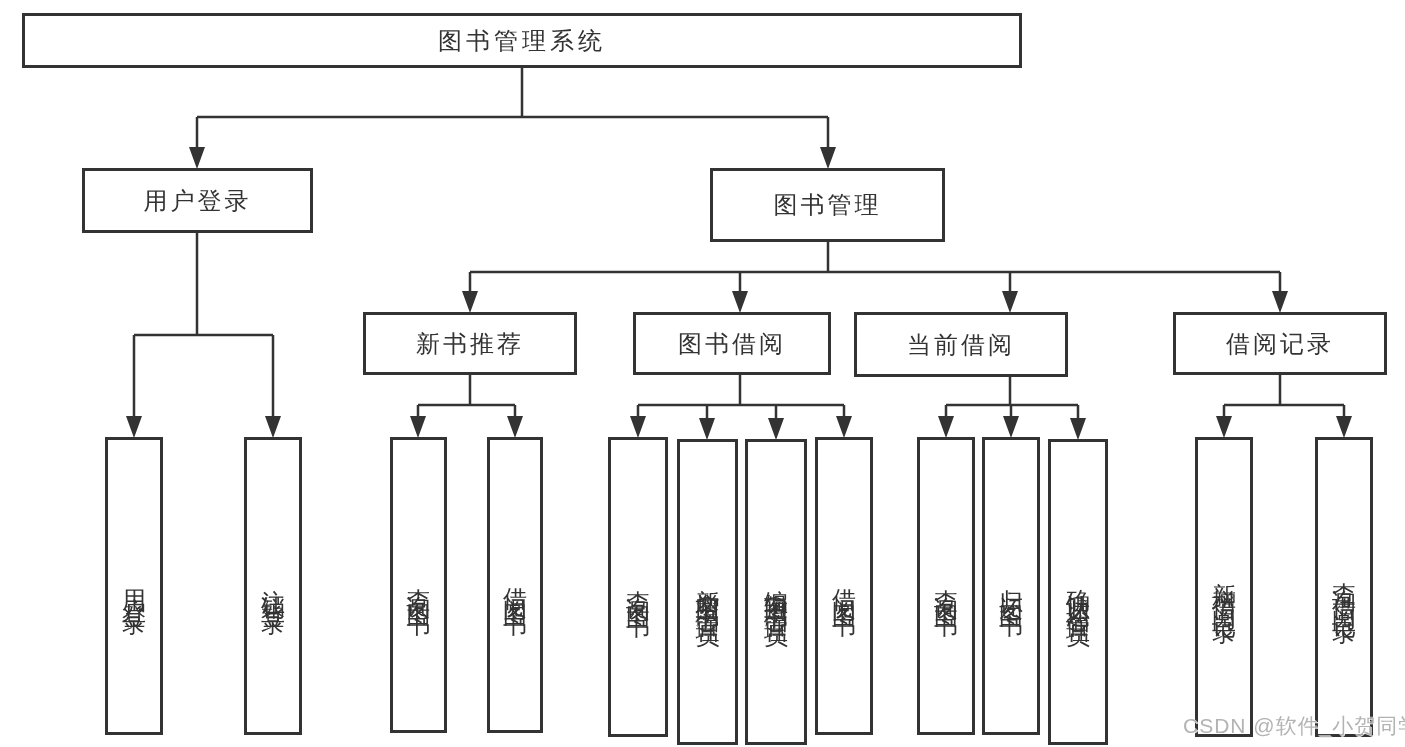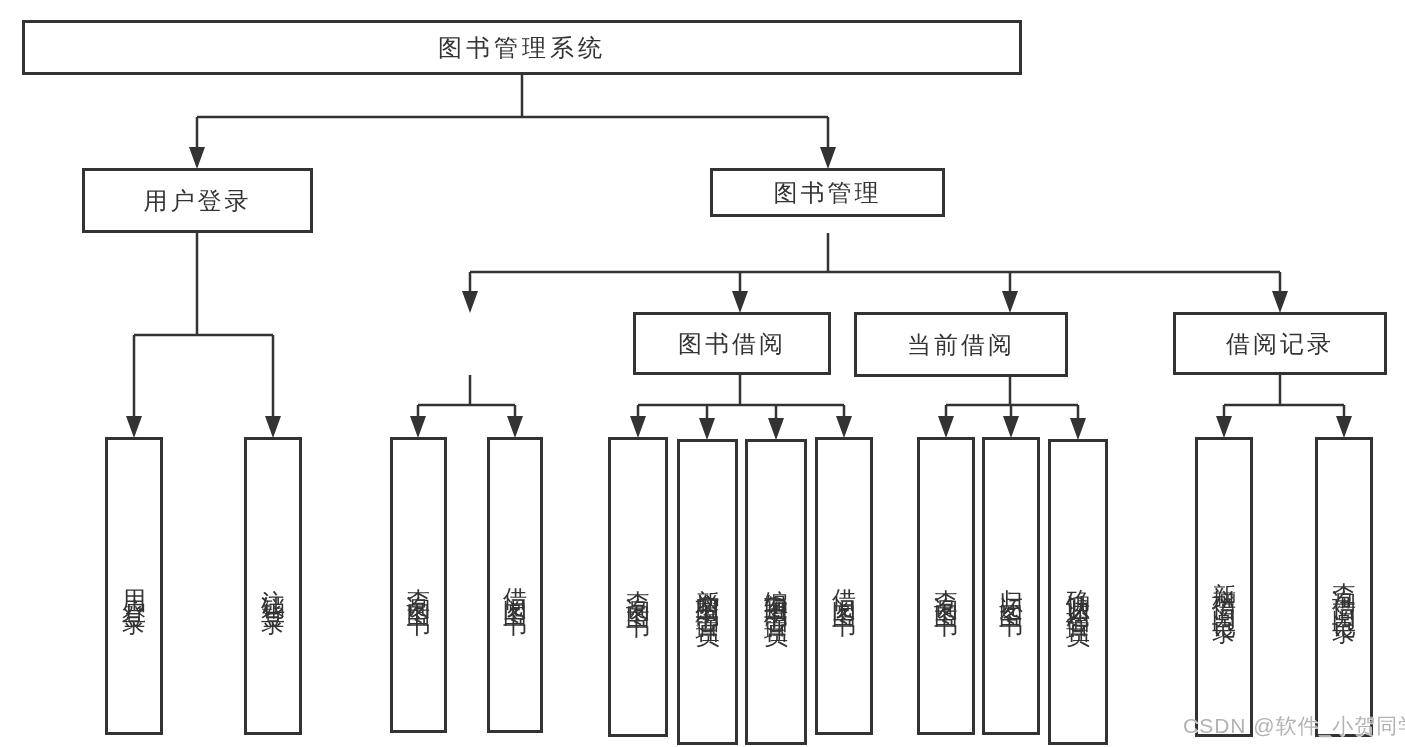--- a/index.html
+++ b/index.html
@@ -22,21 +22,21 @@
     border: 3px solid #333333;
     background: #ffffff;
     color: #333333;
     display: flex;
     align-items: center;
     justify-content: center;
     font-size: 24px;
     text-align: center;
   }
   .h-node { letter-spacing: 3px; }
-  .root-node { letter-spacing: 4px; margin-top: 7px; }
+  .root-node { letter-spacing: 4px; }
   .v-node {
     writing-mode: vertical-rl;
     text-orientation: mixed;
     letter-spacing: 8px;
     line-height: 1;
   }
   .v-node.dense { letter-spacing: 5px; }
   #watermark {
     position: absolute;
     left: 1183px;
@@ -108,22 +108,23 @@
       M938,416 L954,416 L946,438 Z
       M1003,416 L1019,416 L1011,438 Z
       M1070,418 L1086,418 L1078,440 Z
       M1216,416 L1232,416 L1224,438 Z
       M1336,416 L1352,416 L1344,438 Z"></path>
   </svg>
 
   <div class="node h-node root-node" style="left:22px; top:13px; width:1000px; height:55px;">图书管理系统</div>
 
   <div class="node h-node" style="left:82px; top:168px; width:231px; height:65px;">用户登录</div>
-  <div class="node h-node" style="left:710px; top:168px; width:235px; height:49px;">图书管理</div>
+  <div class="node h-node" style="left:710px; top:168px; width:235px; height:74px;">图书管理</div>
 
+  <div class="node h-node" style="left:363px; top:312px; width:214px; height:63px;">新书推荐</div>
   <div class="node h-node" style="left:633px; top:312px; width:198px; height:63px;">图书借阅</div>
   <div class="node h-node" style="left:854px; top:312px; width:214px; height:65px;">当前借阅</div>
   <div class="node h-node" style="left:1173px; top:312px; width:214px; height:63px;">借阅记录</div>
 
   <div class="node v-node" style="left:105px; top:437px; width:58px; height:298px;">用户登录</div>
   <div class="node v-node" style="left:244px; top:437px; width:58px; height:298px;">注销登录</div>
 
   <div class="node v-node" style="left:390px; top:437px; width:57px; height:296px;">查询图书</div>
   <div class="node v-node" style="left:487px; top:437px; width:56px; height:296px;">借阅图书</div>
 

